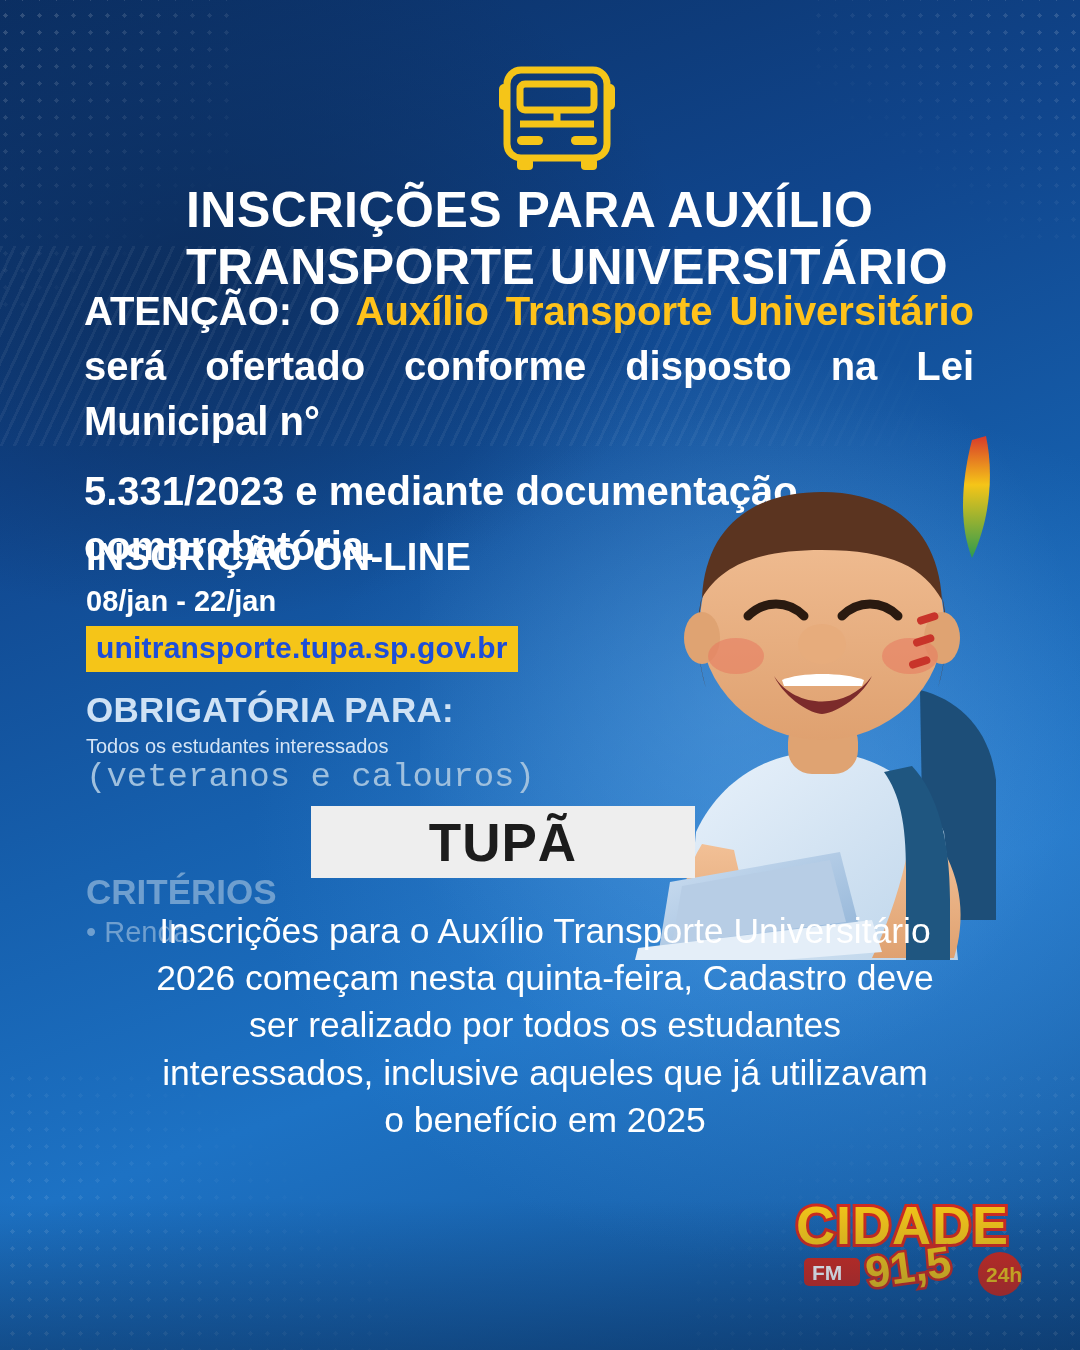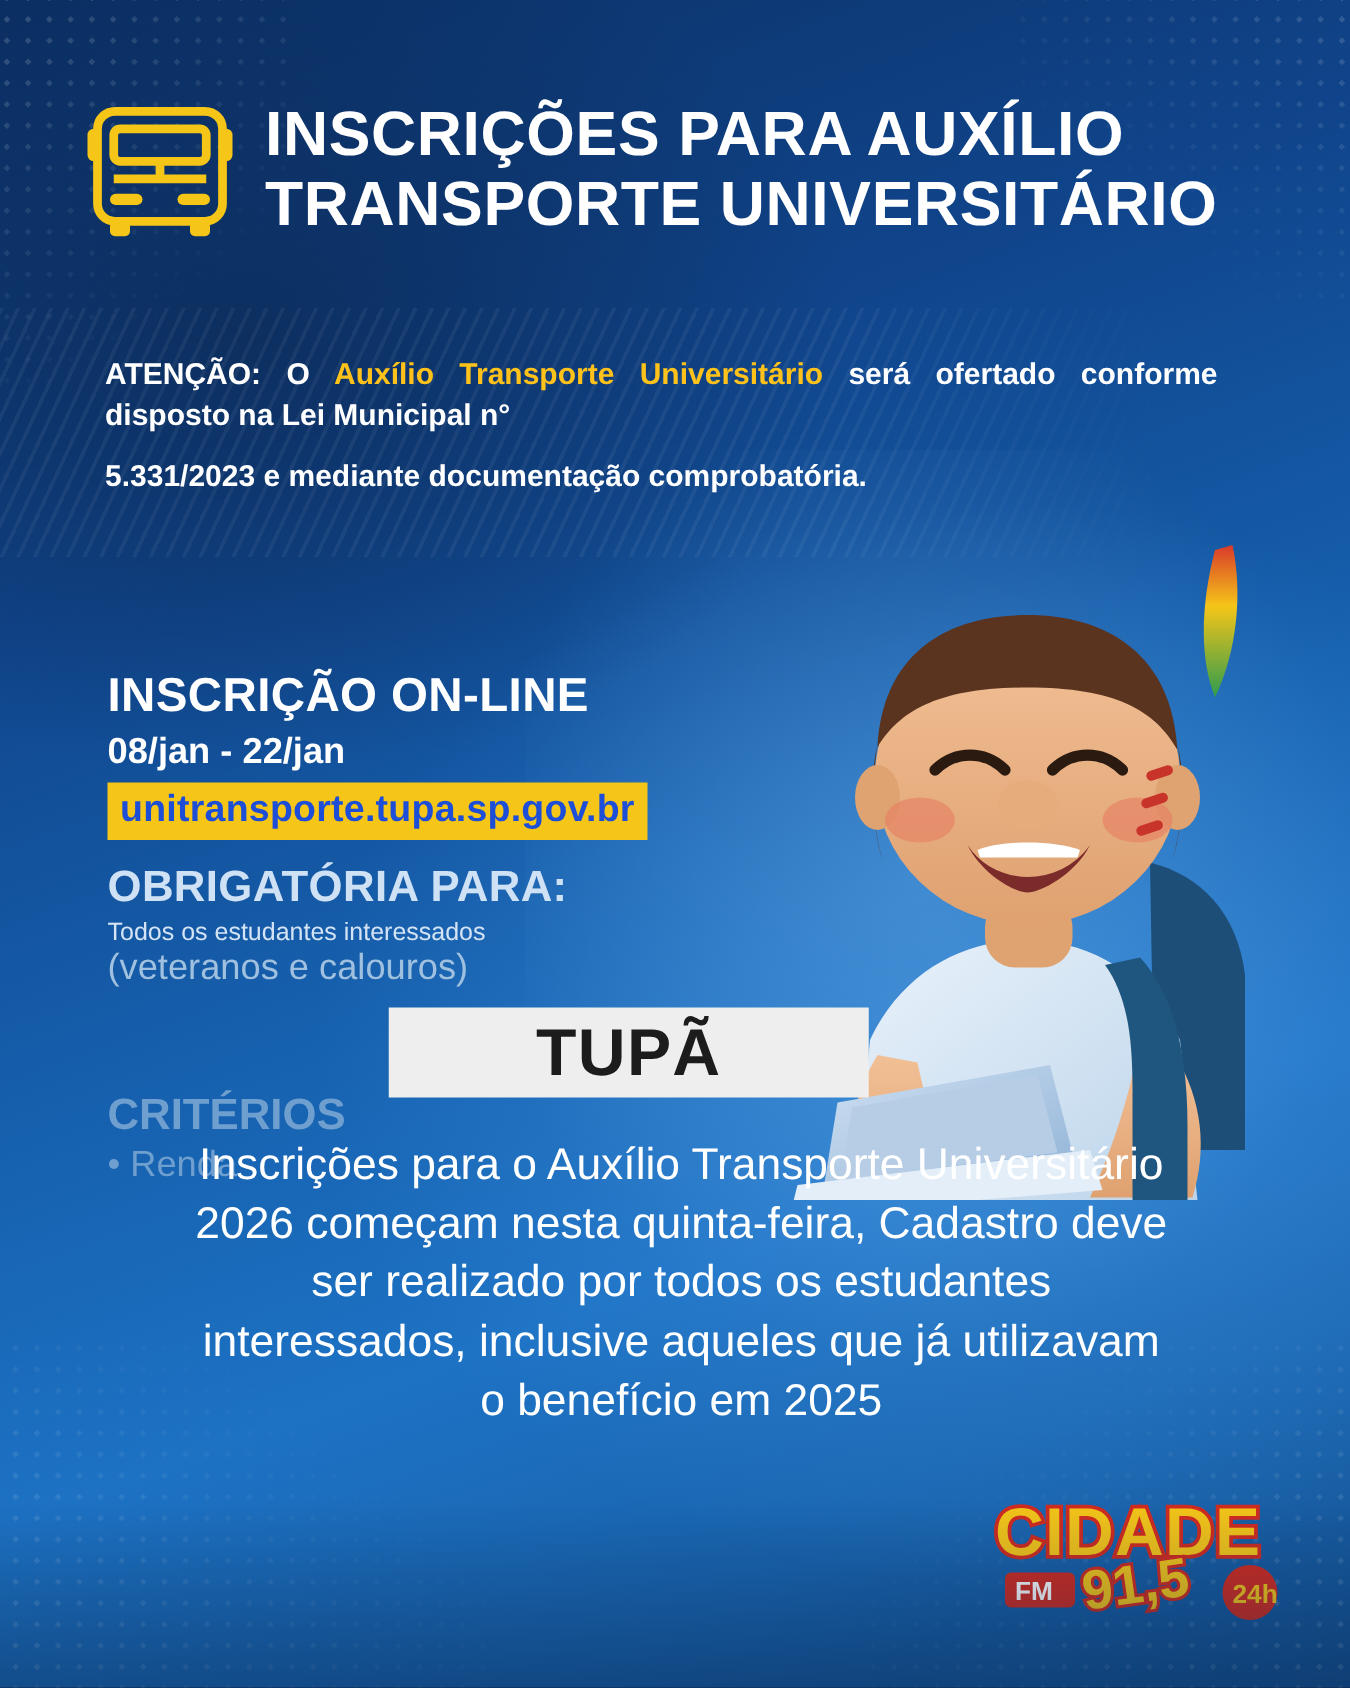--- a/index.html
+++ b/index.html
@@ -57,39 +57,40 @@
     background: radial-gradient(ellipse at 45% 45%, rgba(120,185,240,0.30) 0%, rgba(120,185,240,0) 65%);
     pointer-events: none;
   }
 
   
   .header {
     position: absolute;
     left: 0; top: 50px; width: 1032px; height: 170px;
     display: flex;
     align-items: center;
-    padding-left: 64px;
+    padding-left: 84px;
+    flex-direction: column;
   }
   .bus-icon { width: 130px; height: 124px; flex: 0 0 auto; margin-top: 8px; }
   .header-text {
     margin-left: 18px;
     color: #ffffff;
     font-weight: bold;
     font-size: 50px;
     line-height: 1.13;
     letter-spacing: 0.5px;
   }
   .header-text .l2 { display: block; }
 
   
   .attention {
     position: absolute;
     left: 84px; top: 284px; width: 890px;
     color: #ffffff;
-    font-size: 24px;
+    font-size: 40px;
     font-weight: bold;
     line-height: 1.37;
     text-align: justify;
   }
   .attention .hl { color: #ffc21a; }
   .attention .nojust { text-align: left; margin-top: 16px; }
 
   
   .online-block { position: absolute; left: 86px; top: 492px; width: 600px; }
   .online-title {
@@ -108,21 +109,21 @@
     padding: 5px 10px 7px 10px;
     letter-spacing: 0.2px;
   }
 
   
   .oblig { position: absolute; left: 86px; top: 690px; width: 620px; }
   .oblig-title {
     color: #cfe2f5; font-weight: bold; font-size: 35px; letter-spacing: 0.3px;
   }
   .oblig-l1 { color: #d4e4f5; font-size: 20px; margin-top: 5px; }
-  .oblig-l2 { color: #9fc0de; font-size: 29px; }
+  .oblig-l2 { color: #9fc0de; font-size: 34px; font-family: Liberation Mono, monospace; }
 
   
   .criteria { position: absolute; left: 86px; top: 872px; width: 420px; }
   .criteria-title { color: #6f9fcf; font-weight: bold; font-size: 35px; }
   .criteria-item { color: #6f9fcf; font-size: 29px; margin-top: 4px; }
 
   
   .student { position: absolute; right: 40px; top: 400px; width: 520px; height: 560px; }
   .student svg { width: 100%; height: 100%; display: block; }
 

